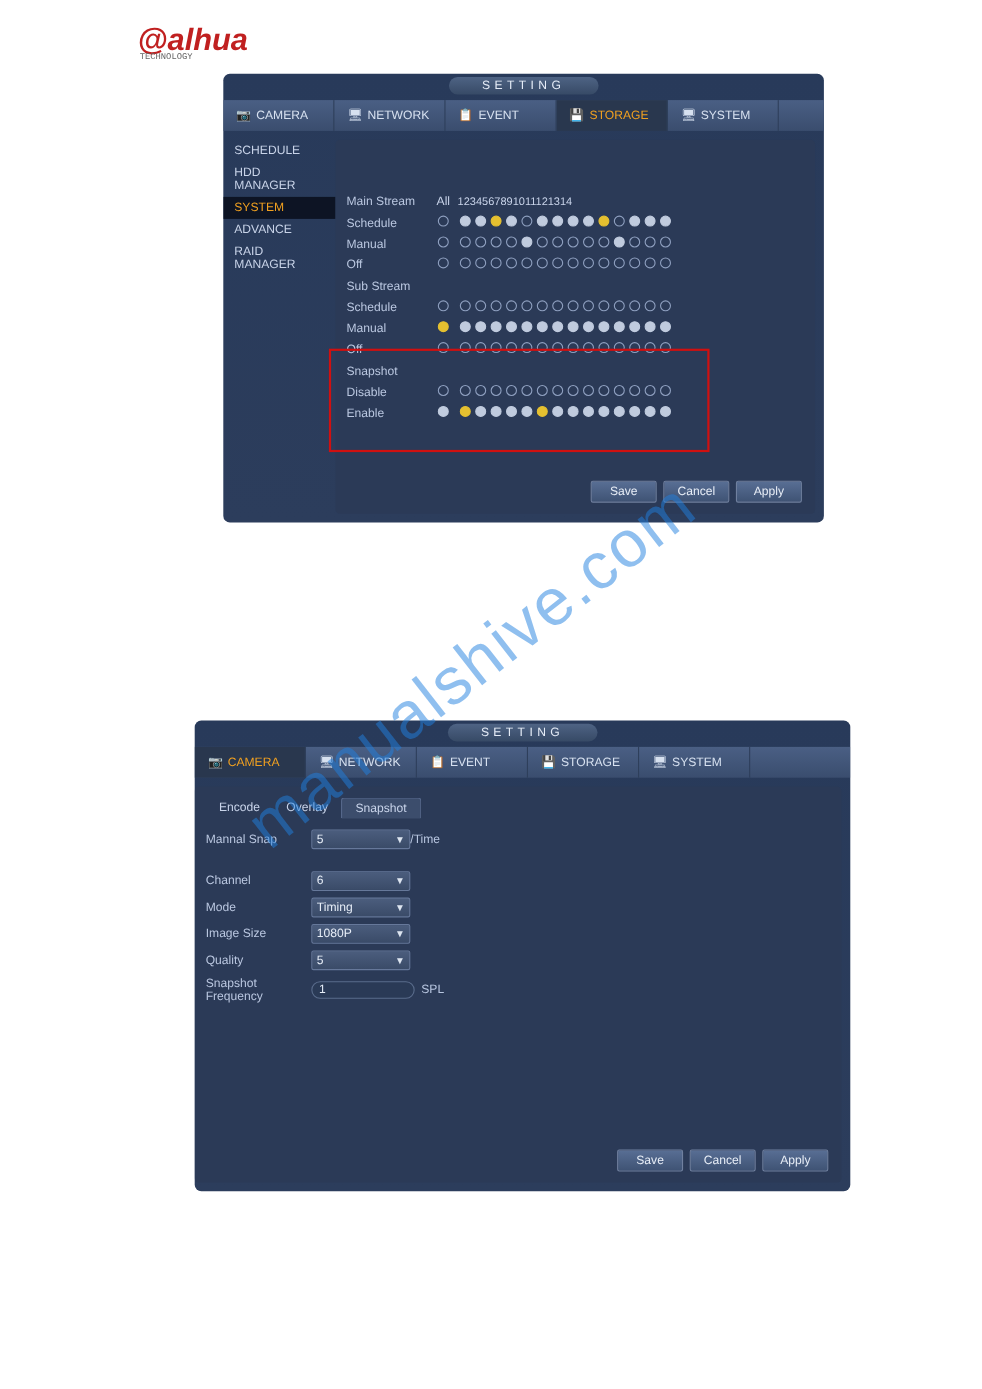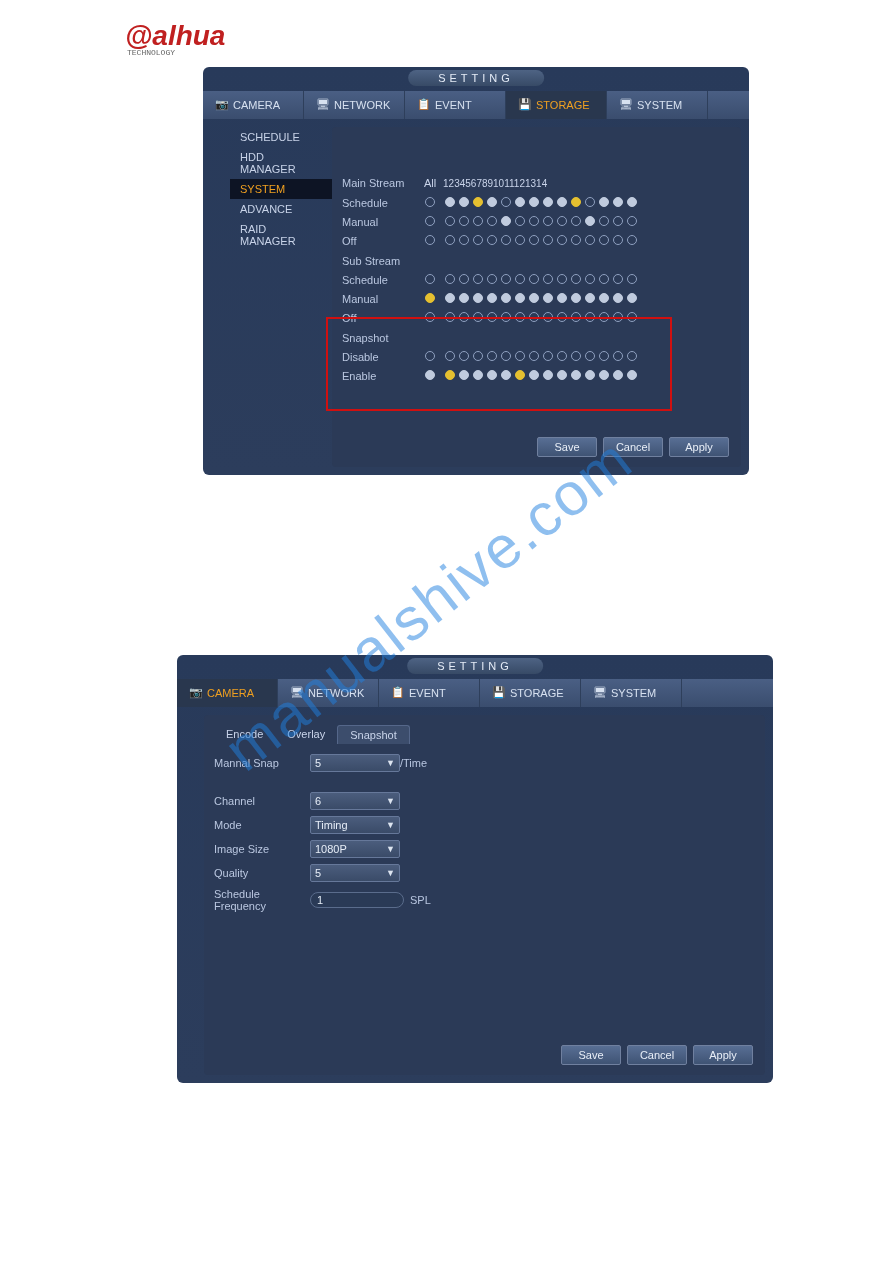--- a/index.html
+++ b/index.html
@@ -55,21 +55,21 @@
     font-size: 11px;
     cursor: pointer;
     border-right: 1px solid #2e3f5b;
     min-width: 76px;
   }
   .tab.active {
     background: #29374e;
     color: #f0a020;
   }
   .tab .ic { width:14px; height:14px; display:inline-block; }
-  .bodyrow { display:flex;padding-left:27px; }
+  .bodyrow { display:flex; }
   .sidebar {
     width: 102px;
     padding: 8px 0;
   }
   .side-item {
     color: #c8d3e8;
     font-size: 11px;
     padding: 4px 10px;
     cursor: pointer;
   }
@@ -410,21 +410,21 @@
             </span>
       </div>
       <div class="frow">
         <span class="flbl">Quality</span>
         <span class="sel">
               <span>5</span>
               <span class="arrow">▼</span>
             </span>
       </div>
       <div class="frow">
-        <span class="flbl">Schedule Frequency</span>
+        <span class="flbl">Snapshot Frequency</span>
         <span class="txtin">
               <span>1</span>
             </span>
         <span style="margin-left:6px;">SPL</span>
       </div>
       <div class="footer">
         <div class="btn">Save</div>
         <div class="btn">Cancel</div>
         <div class="btn">Apply</div>
       </div>

